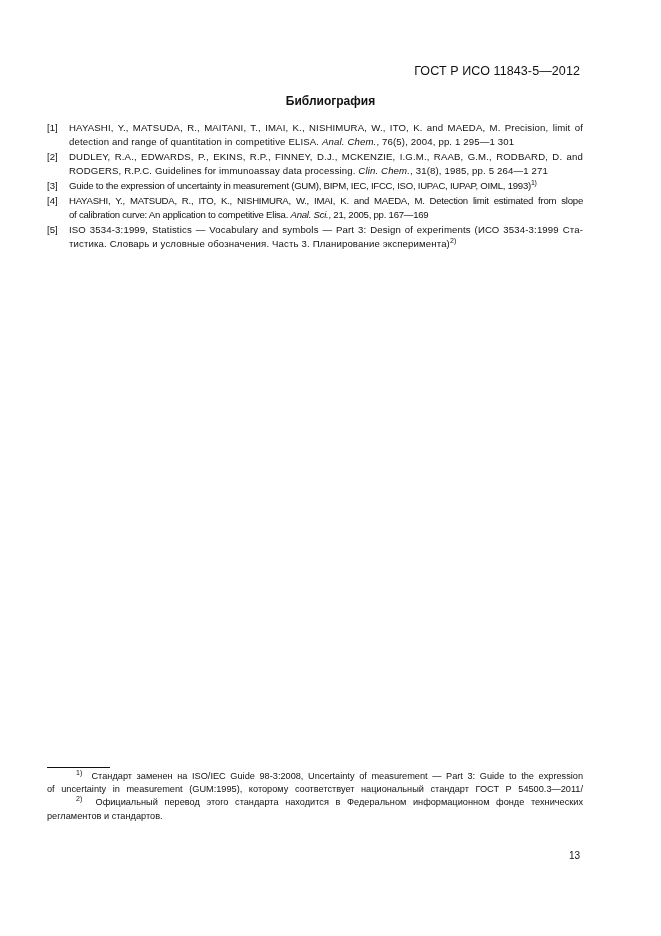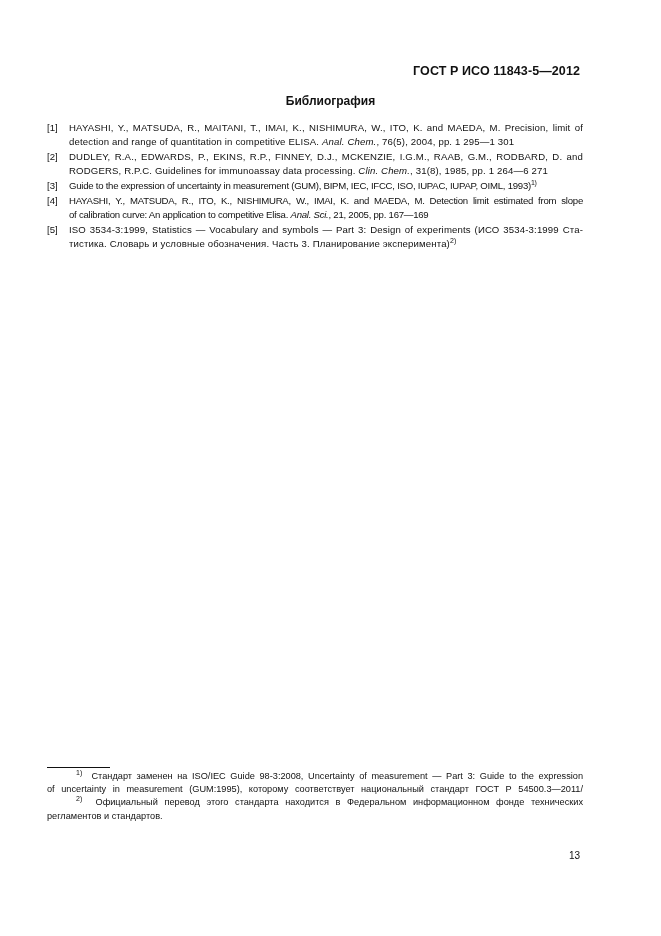--- a/index.html
+++ b/index.html
@@ -2,21 +2,21 @@
 <html><head>
 <meta charset="utf-8">
 <style>
   html, body { margin:0; padding:0; background:#fff; }
   body {
     width:661px; height:936px; position:relative; overflow:hidden;
     font-family:"Liberation Sans", sans-serif; color:#111;
   }
   .abs { position:absolute; }
   .header-code {
-    right:81px; top:64px; font-size:12.5px; font-weight:bold; letter-spacing:0.1px;
+    right:81px; top:64px; font-size:12.5px; font-weight:normal; letter-spacing:0.1px;
   }
   .section-title {
     left:0; width:661px; top:94px; text-align:center; font-size:12px; font-weight:bold;
     padding-left:0; box-sizing:border-box;
   }
   .refs { left:47px; top:121px; width:536px; }
   .ref { display:flex; font-size:9.6px; line-height:14px; margin-bottom:1px; }
   .ref .num { width:22px; flex:none; }
   .ref .txt { flex:1; text-align:justify; letter-spacing:0.15px; }
   .ref.condensed .txt { letter-spacing:-0.25px; }
@@ -43,21 +43,21 @@
     <span class="num">[1]</span>
     <span class="txt">
       <span class="line j">HAYASHI, Y., MATSUDA, R., MAITANI, T., IMAI, K., NISHIMURA, W., ITO, K. and MAEDA, M. Precision, limit of</span>
       <span class="line"><span>detection and range of quantitation in competitive ELISA. </span><em>Anal. Chem.</em><span>, 76(5), 2004, pp. 1 295—1 301</span></span>
     </span>
   </div>
   <div class="ref">
     <span class="num">[2]</span>
     <span class="txt">
       <span class="line j">DUDLEY, R.A., EDWARDS, P., EKINS, R.P., FINNEY, D.J., MCKENZIE, I.G.M., RAAB, G.M., RODBARD, D. and</span>
-      <span class="line"><span>RODGERS, R.P.C. Guidelines for immunoassay data processing. </span><em>Clin. Chem.</em><span>, 31(8), 1985, pp. 1 264—6 271</span></span>
+      <span class="line"><span>RODGERS, R.P.C. Guidelines for immunoassay data processing. </span><em>Clin. Chem.</em><span>, 31(8), 1985, pp. 5 264—1 271</span></span>
     </span>
   </div>
   <div class="ref condensed">
     <span class="num">[3]</span>
     <span class="txt">
       <span class="line"><span>Guide to the expression of uncertainty in measurement (GUM), BIPM, IEC, IFCC, ISO, IUPAC, IUPAP, OIML, 1993)</span><sup>1)</sup></span>
     </span>
   </div>
   <div class="ref condensed">
     <span class="num">[4]</span>

